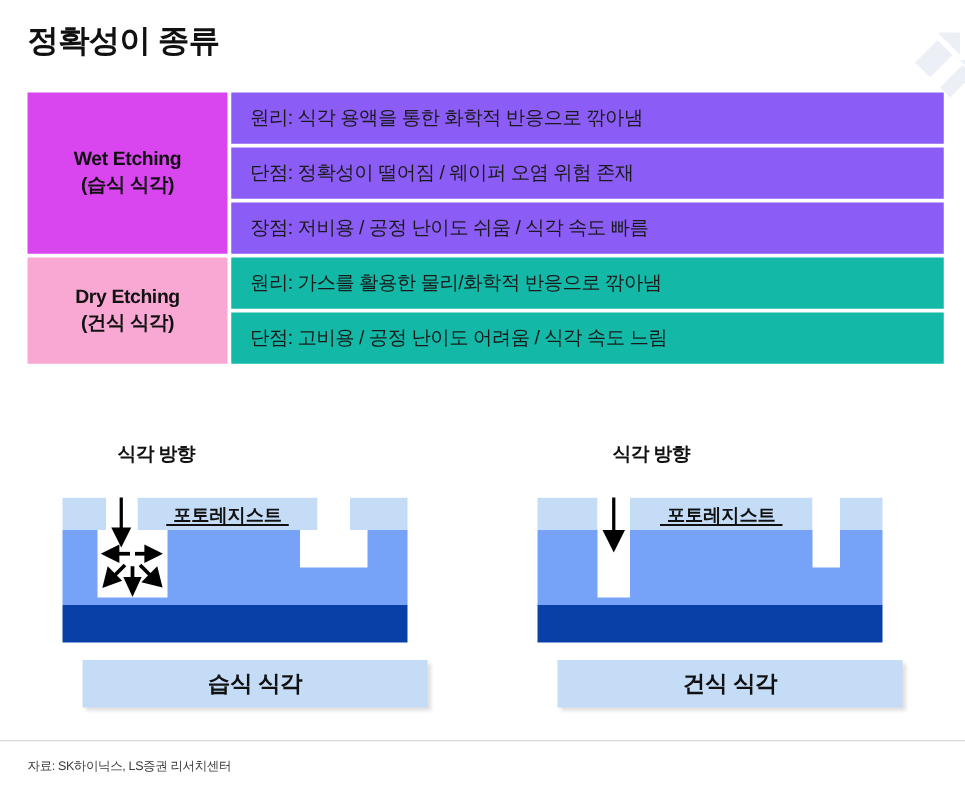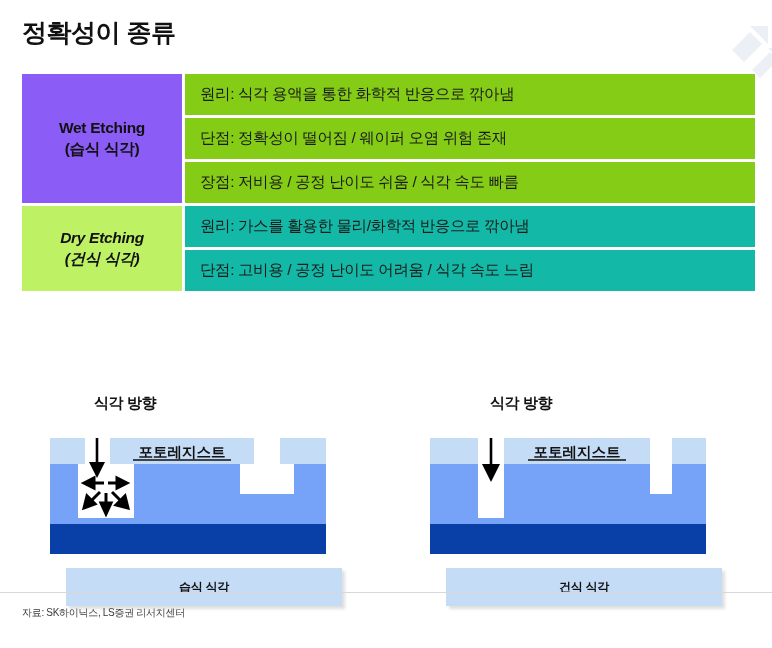--- a/index.html
+++ b/index.html
@@ -77,33 +77,32 @@
     padding-left: 15px;
     font-size: 15.5px;
     color: #1a1a1a;
     letter-spacing: -0.4px;
     box-sizing: border-box;
   }
   .trow + .trow {
     margin-top: 3px;
   }
 
-  .g-wet .tlabel { background: #8b5cf6; }
-  .g-wet .trow   { background: #84cc16; }
-  .g-dry .tlabel { background: #bef264; font-style: italic; }
+  .g-wet .tlabel { background: #d946ef; }
+  .g-wet .trow   { background: #8b5cf6; }
+  .g-dry .tlabel { background: #f9a8d4; }
   .g-dry .trow   { background: #14b8a6; }
 
   
   .diagrams {
     position: absolute;
     left: 0;
     top: 352px;
     width: 772px;
     height: 230px;
-    margin-top: 40px;
   }
   .diagram {
     position: absolute;
     top: 0;
     width: 340px;
     height: 230px;
   }
   .diagram.left  { left: 28px; }
   .diagram.right { left: 408px; }
 
@@ -128,21 +127,21 @@
     position: absolute;
     left: 38px;
     top: 176px;
     width: 276px;
     height: 38px;
     background: #c5dcf7;
     box-shadow: 3px 3px 3px rgba(0,0,0,0.13);
     display: flex;
     align-items: center;
     justify-content: center;
-    font-size: 12px;
+    font-size: 18px;
     font-weight: bold;
     color: #111111;
     letter-spacing: -0.3px;
     box-sizing: border-box;
   }
 
   
   .footer-rule {
     position: absolute;
     left: 0;

